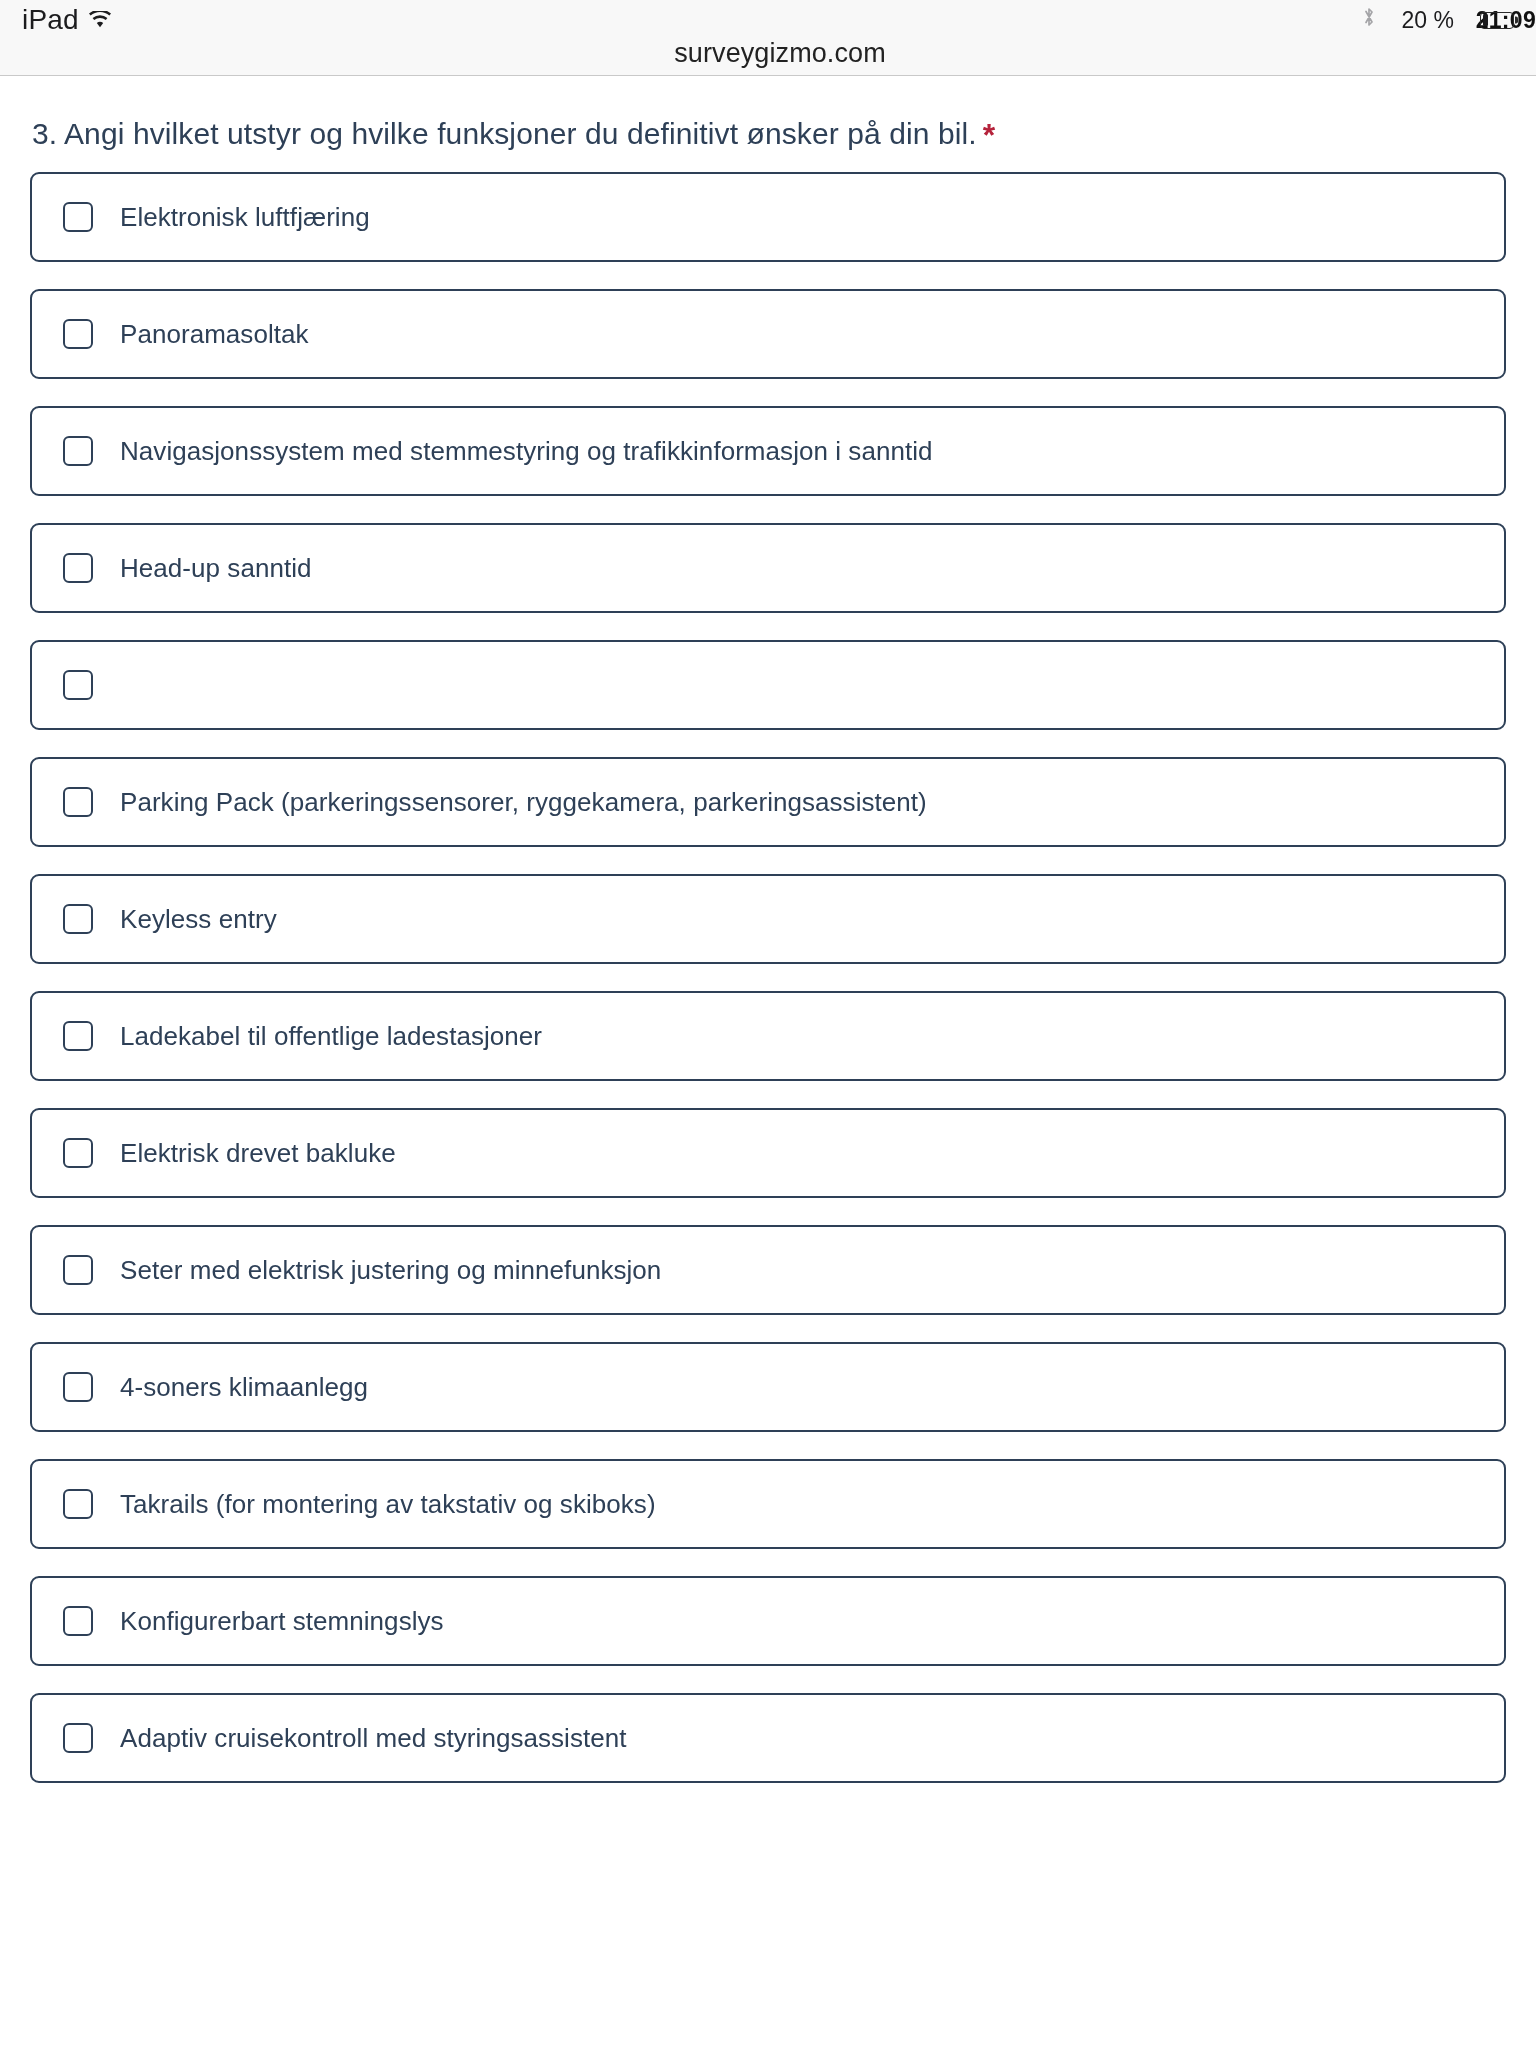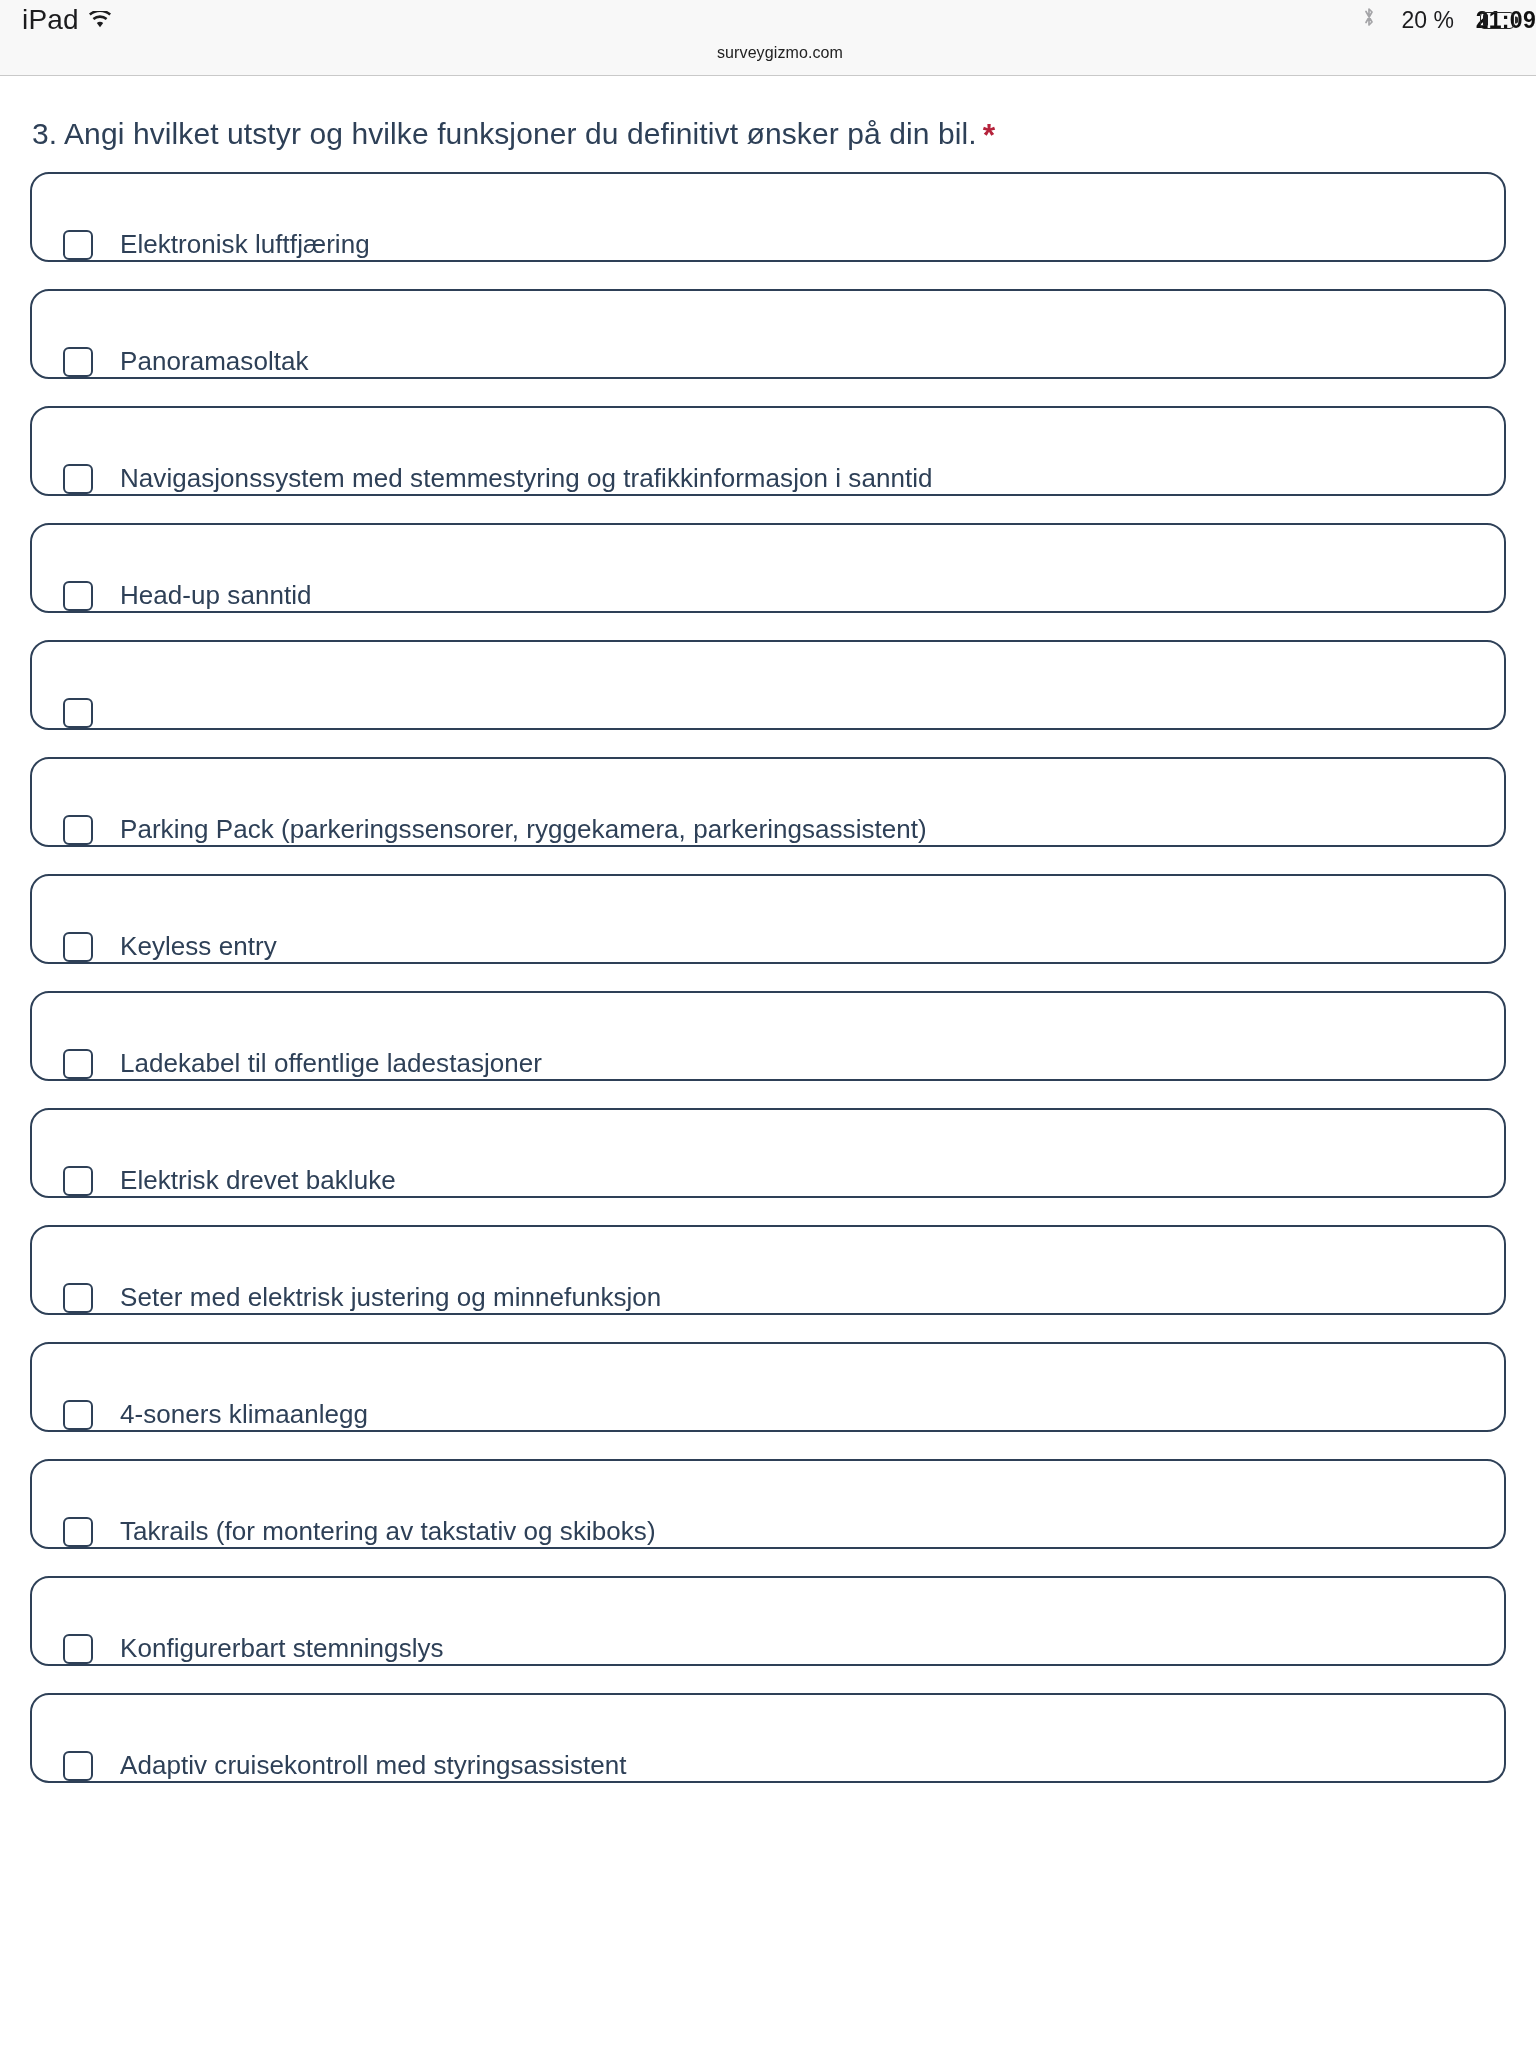--- a/index.html
+++ b/index.html
@@ -81,21 +81,21 @@
   }
   .url-row {
     position: absolute;
     top: 34px; left: 0; right: 0;
     height: 38px;
     display: flex;
     align-items: center;
     justify-content: center;
   }
   .url-text {
-    font-size: 16px;
+    font-size: 27px;
     color: #222;
     letter-spacing: .1px;
     margin-left: 24px;
   }
 
   
   .page {
     width: 1536px;
     height: 1848px;
     background: #fff;
@@ -115,25 +115,25 @@
     color: #b5223b;
     font-size: 32px;
     font-weight: bold;
     vertical-align: -2px;
     margin-left: 6px;
   }
 
   .options { display: block; }
   .option-row {
     border: 2.5px solid #2e4057;
-    border-radius: 19px;
+    border-radius: 9px;
     height: 90px;
     margin-bottom: 27px;
     display: flex;
-    align-items: flex-end;
+    align-items: center;
     padding-left: 31px;
     background: #fff;
   }
   .cbox {
     width: 30px;
     height: 30px;
     border: 2.5px solid #2e4057;
     border-radius: 6px;
     background: #fff;
     flex: 0 0 auto;

